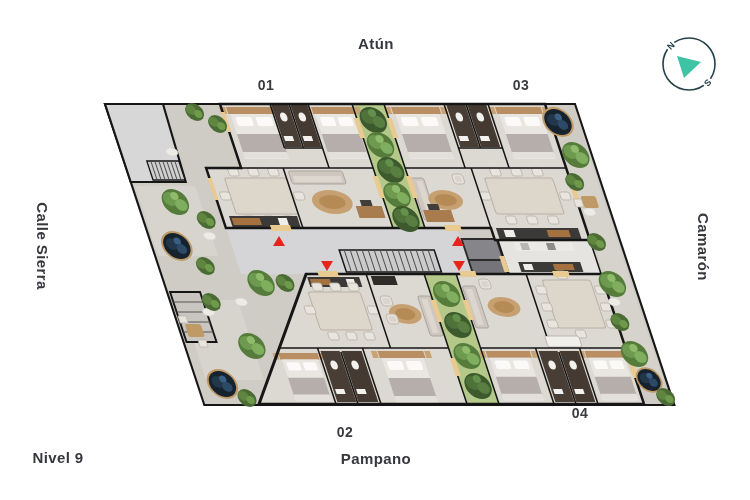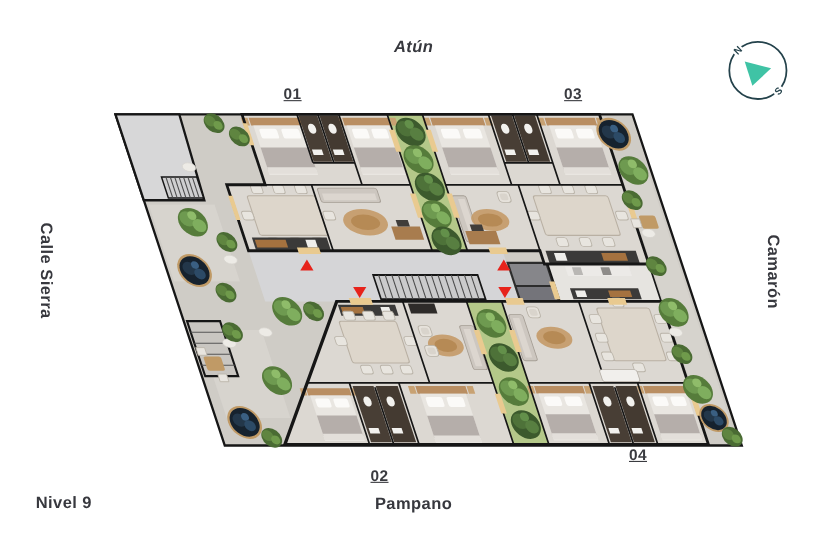--- a/index.html
+++ b/index.html
@@ -2,21 +2,21 @@
 <html><head>
 <meta charset="utf-8">
 <style>
   html,body{margin:0;padding:0;background:#ffffff;}
   .stage{position:relative;width:750px;height:500px;background:#ffffff;overflow:hidden;
          font-family:"Liberation Sans","DejaVu Sans",sans-serif;}
   .stage svg{position:absolute;left:0;top:0;}
   .lbl{position:absolute;color:#37383e;font-weight:700;letter-spacing:.4px;
        transform:translate(-50%,-50%);white-space:nowrap;}
   .street{font-size:15px;}
-  .unit{font-size:14px;color:#3a3b40;text-decoration:underline;}
+  .unit{font-size:14px;color:#3a3b40;}
   .rot{transform:translate(-50%,-50%) rotate(90deg);}
 </style>
 </head>
 <body>
 
 <div class="stage">
 
 <svg width="750" height="500" viewBox="0 0 750 500">
   <defs>
     <g id="bed">
@@ -335,21 +335,21 @@
   </g>
 
   <g>
     <circle cx="689" cy="64" r="26" fill="none" stroke="#24424b" stroke-width="1.6"></circle>
     <path d="M677,56 L701,62 L684,78 Z" fill="#3fc3a5"></path>
     <text x="670.6" y="49" font-size="9" font-weight="bold" fill="#24424b" text-anchor="middle" stroke="#ffffff" stroke-width="4" paint-order="stroke" transform="rotate(-45 670.6 45.6)">N</text>
     <text x="707.4" y="86" font-size="9" font-weight="bold" fill="#24424b" text-anchor="middle" stroke="#ffffff" stroke-width="4" paint-order="stroke" transform="rotate(-45 707.4 82.4)">S</text>
   </g>
 </svg>
 
-  <div class="lbl street" style="left:376px;top:43px;font-style:italic;">Atún</div>
+  <div class="lbl street" style="left:376px;top:43px;">Atún</div>
   <div class="lbl street" style="left:376px;top:458px;text-align:center;">Pampano</div>
   <div class="lbl street rot" style="left:42px;top:246px;">Calle Sierra</div>
   <div class="lbl street rot" style="left:703px;top:247px;">Camarón</div>
   <div class="lbl street" style="left:58px;top:457px;">Nivel 9</div>
   <div class="lbl unit" style="left:266px;top:85px;">01</div>
   <div class="lbl unit" style="left:477px;top:85px;margin-left:44px;">03</div>
   <div class="lbl unit" style="left:345px;top:432px;">02</div>
   <div class="lbl unit" style="left:580px;top:413px;">04</div>
 </div>
 

